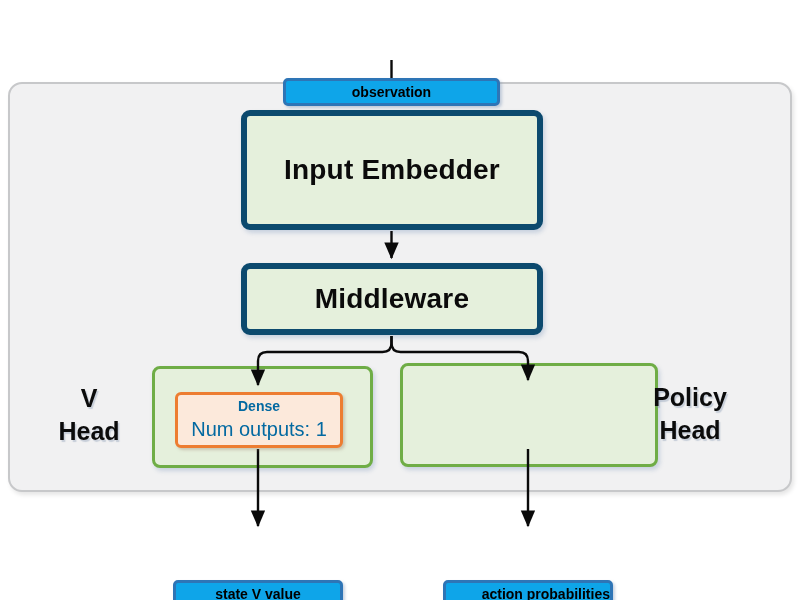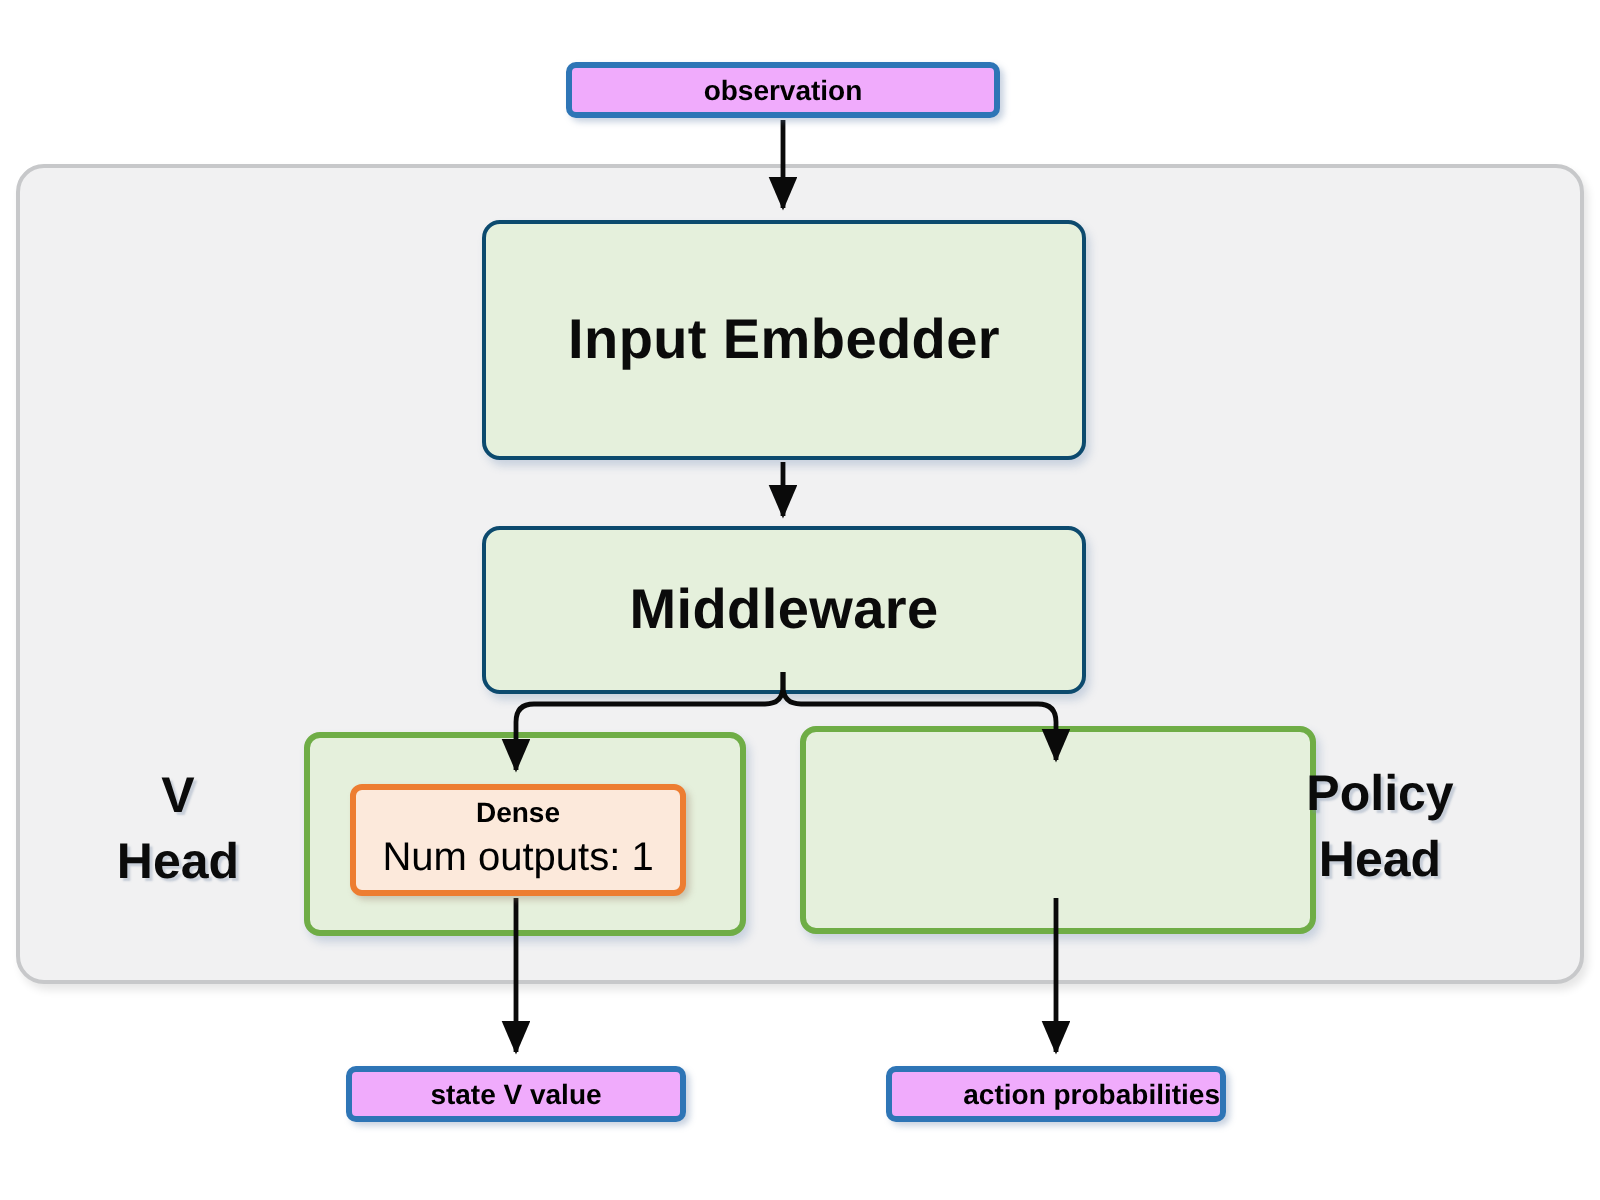--- a/index.html
+++ b/index.html
@@ -36,50 +36,51 @@
     position: absolute;
     display: flex;
     flex-direction: column;
     align-items: center;
     justify-content: center;
     text-align: center;
     box-sizing: border-box;
     z-index: 2;
   }
   .io {
-    background: #f0abfc;
+    background: #0ea5e9;
     border: 3px solid #2E75B6;
     border-radius: 5px;
     box-shadow: 2px 2px 3px rgba(100,130,170,0.35);
     font-weight: bold;
     font-size: 14px;
     color: #000000;
     z-index: 4;
+    margin-top: 47px;
   }
   .block {
     background: #E5F0DC;
-    border: 2px solid #0c4a6e;
+    border: 6px solid #0c4a6e;
     border-radius: 9px;
     box-shadow: 2px 3px 4px rgba(110,140,180,0.30);
     font-weight: bold;
     color: #0b0b0b;
   }
   .block.big { font-size: 28px; letter-spacing: 0.2px; }
   .headbox {
     background: #E5F0DC;
     border: 3px solid #6FAD46;
     border-radius: 8px;
     box-shadow: 2px 3px 4px rgba(110,140,180,0.30);
   }
   .dense {
     background: #FCE9DB;
     border: 3px solid #ED7D31;
     border-radius: 6px;
     box-shadow: 2px 2px 3px rgba(150,120,100,0.35);
-    color: #000000;
+    color: #0369a1;
     line-height: 1.35;
     z-index: 4;
   }
   .dense .title { font-weight: bold; font-size: 14px; }
   .dense .subtitle { font-weight: normal; font-size: 20px; }
   .side-label {
     position: absolute;
     text-align: center;
     font-weight: bold;
     font-size: 25px;
@@ -117,21 +118,21 @@
   </svg>
 
   <div class="node io" style="left:283px; top:31px; width:217px; height:28px;">
     <span>observation</span>
   </div>
 
   <div class="node block big" style="left:241px; top:110px; width:302px; height:120px;">
     <span>Input Embedder</span>
   </div>
 
-  <div class="node block big" style="left:241px; top:263px; width:302px; height:84px;">
+  <div class="node block big" style="left:241px; top:263px; width:302px; height:72px;">
     <span>Middleware</span>
   </div>
 
   <div class="node headbox" style="left:152px; top:366px; width:221px; height:102px;"></div>
   <div class="node dense" style="left:175px; top:392px; width:168px; height:56px;">
     <span class="title">Dense</span>
     <span class="subtitle">Num outputs: 1</span>
   </div>
 
   <div class="node headbox" style="left:400px; top:363px; width:258px; height:104px;"></div>

